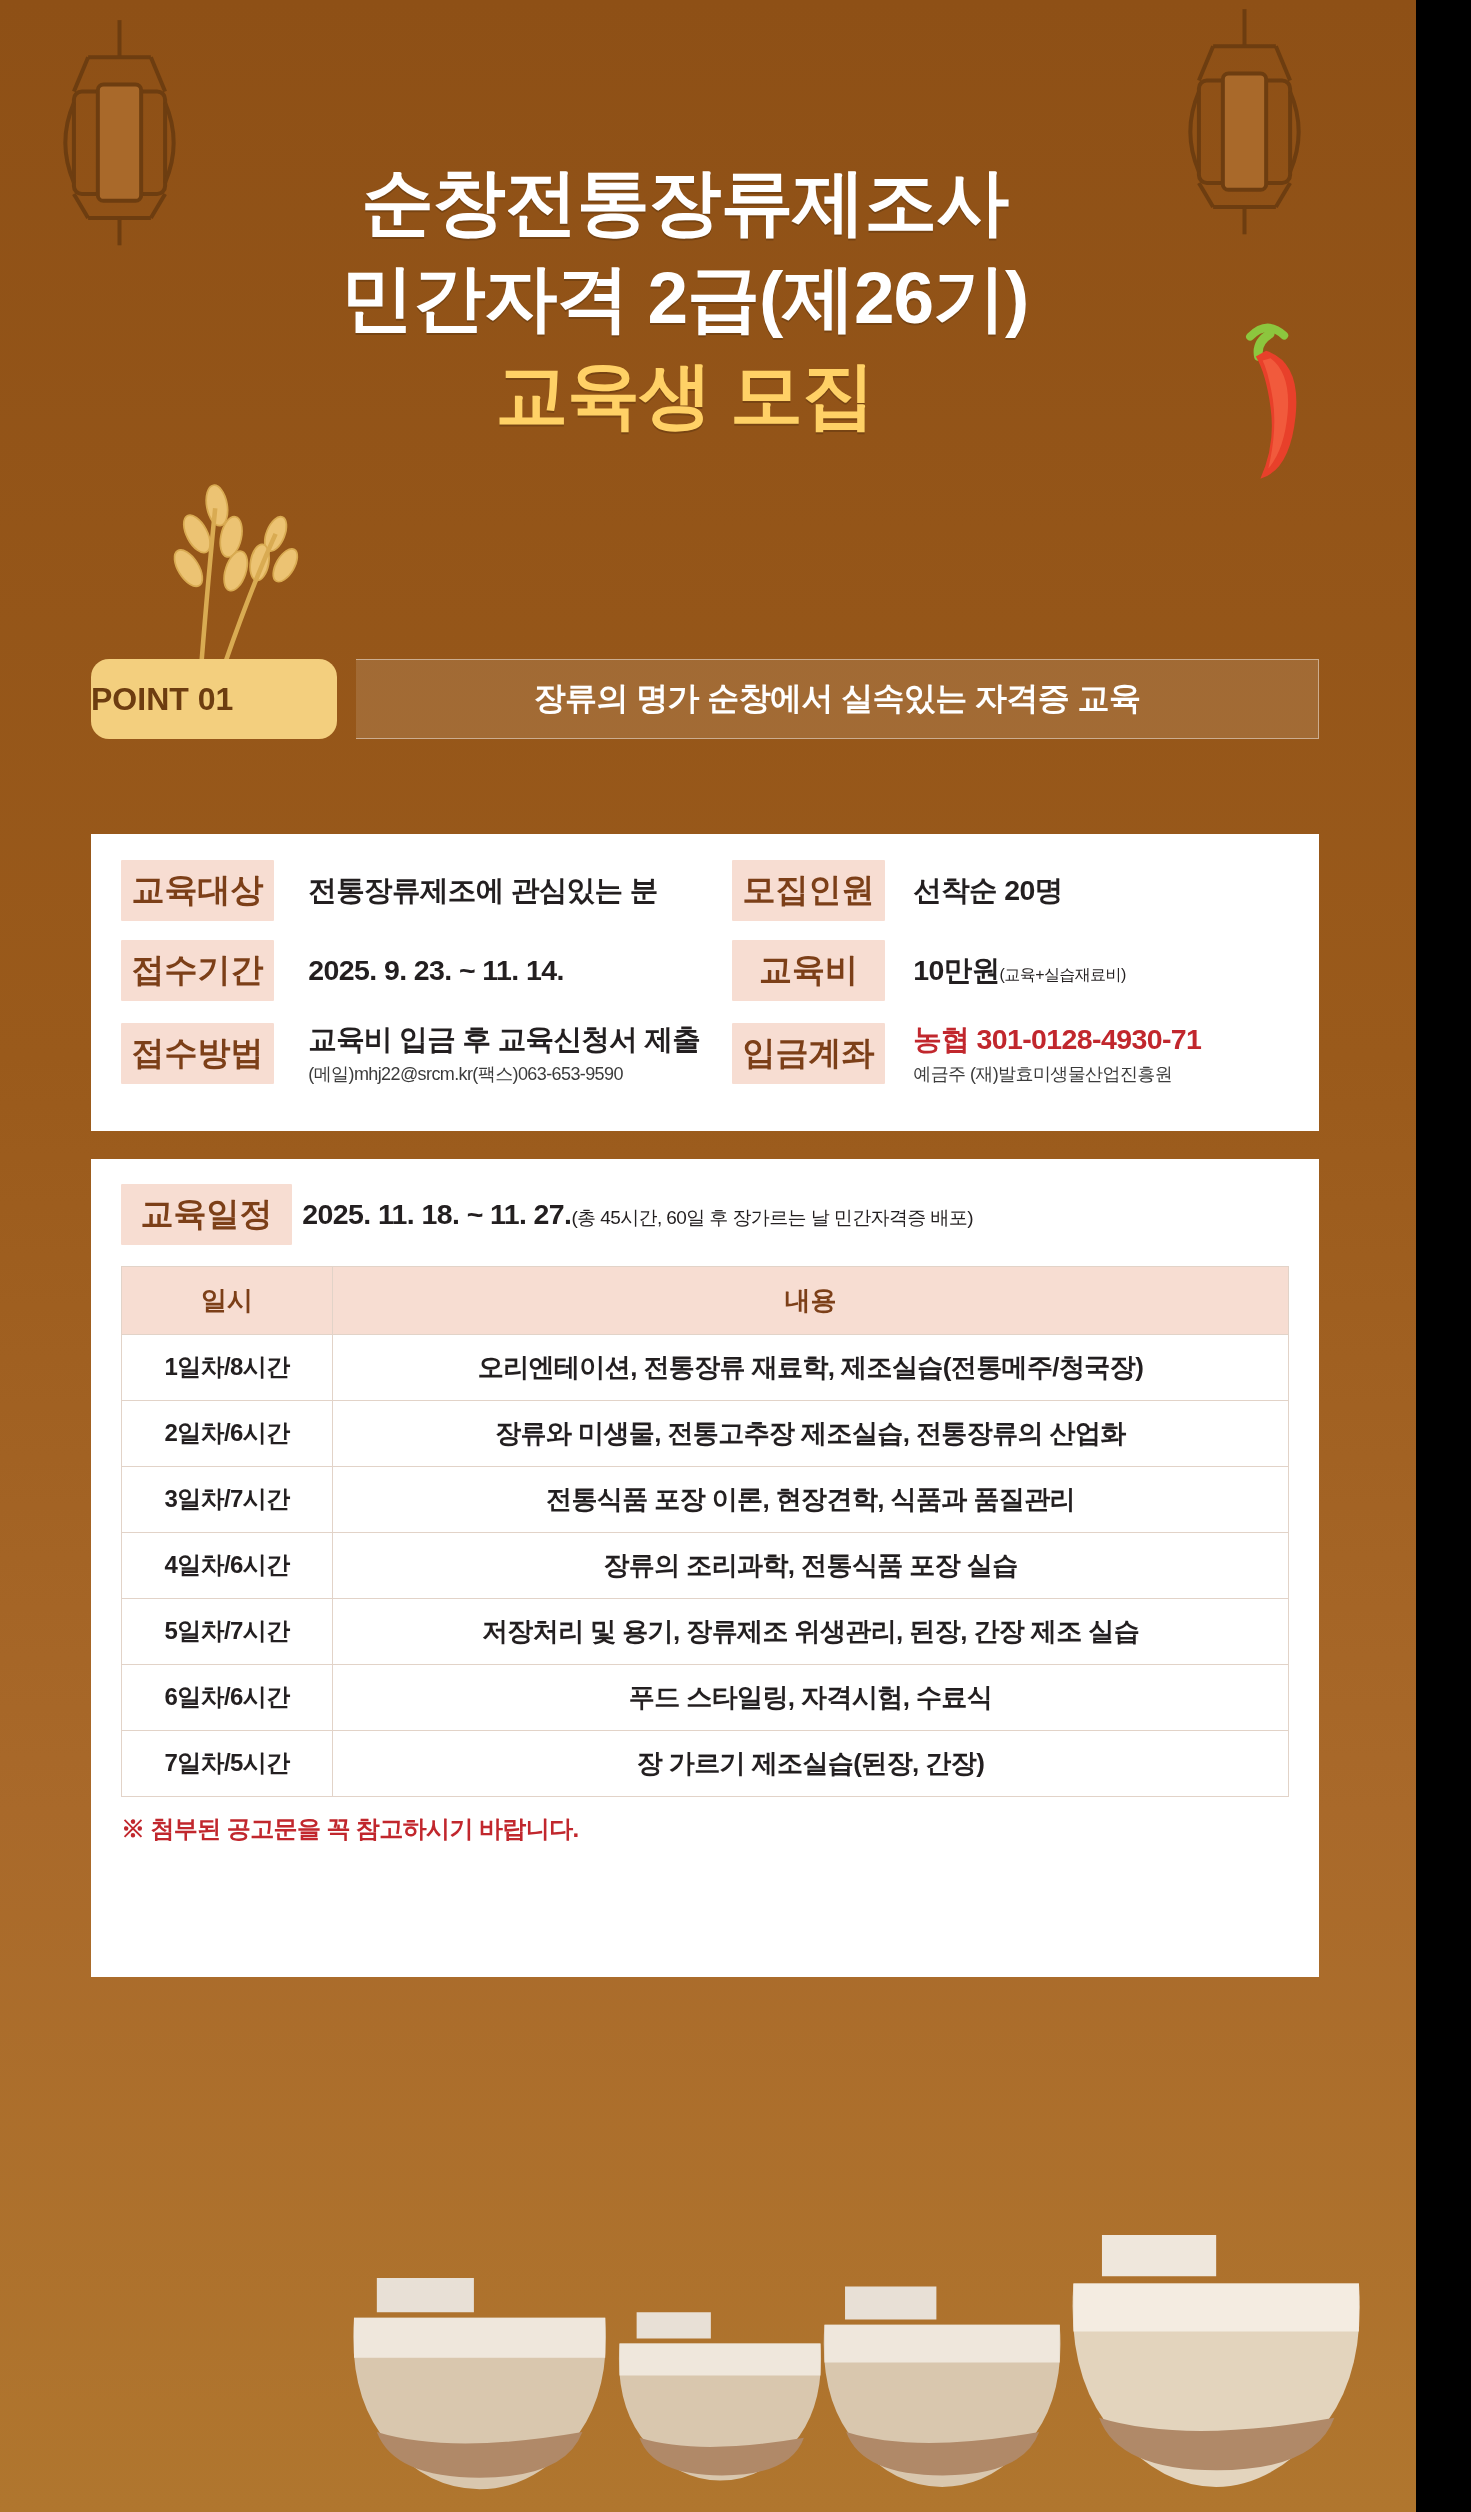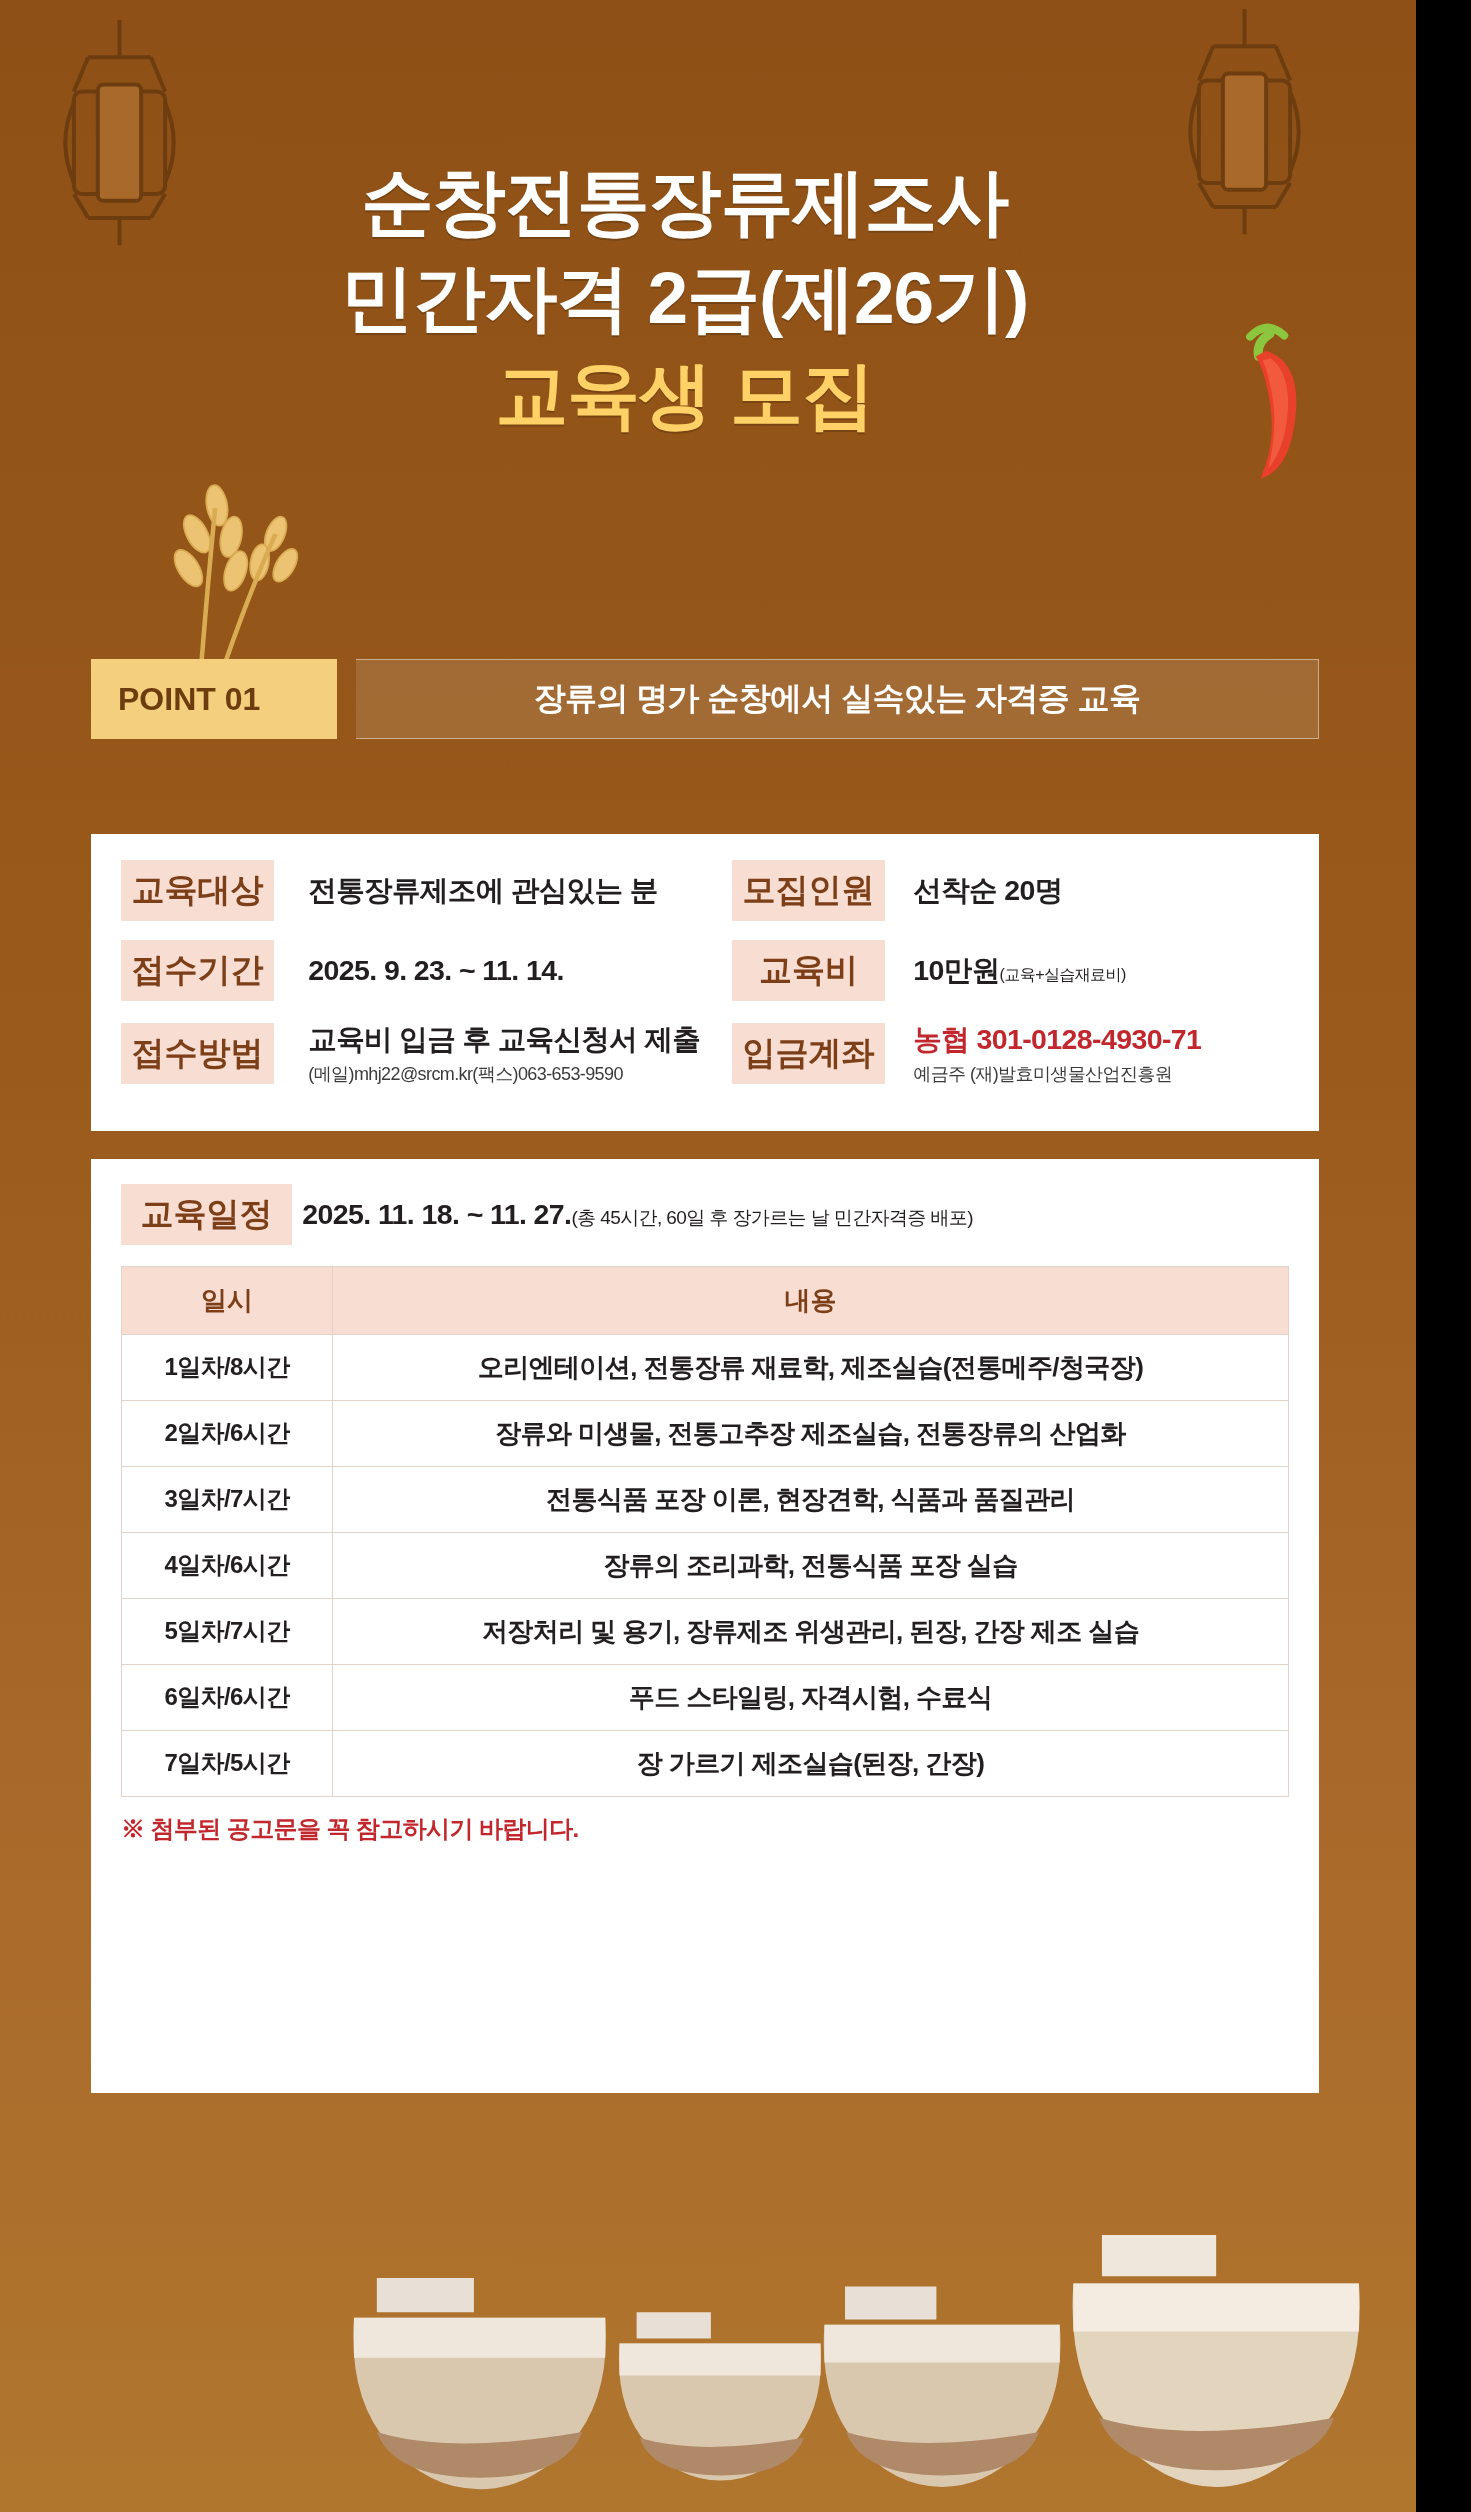--- a/index.html
+++ b/index.html
@@ -61,21 +61,21 @@
     align-items: stretch;
   }
   .point-tag {
     width: 246px;
     background: #f3cf7e;
     color: #6d3d10;
     font-size: 32px;
     font-weight: bold;
     display: flex;
     align-items: center;
-    padding-left: 27px;
+    border-radius: 18px;
   }
   .point-text {
     flex: 1;
     background: rgba(255,255,255,0.12);
     border: 1.7px solid rgba(255,255,255,0.45);
     border-left: none;
     color: #ffffff;
     font-size: 32px;
     font-weight: bold;
     display: flex;
@@ -130,21 +130,21 @@
     color: #3b3b3b;
     margin-top: 3.4px;
     letter-spacing: -0.6px;
   }
   .val .red {
     color: #c1272d;
     font-weight: bold;
   }
 
   
-  #schedule-card { top: 1159px; height: 934px; padding: 25px 30px 17px 30px; }
+  #schedule-card { top: 1159px; height: 818px; padding: 25px 30px 17px 30px; }
 
   .sched-head {
     display: flex;
     align-items: center;
     margin-bottom: 20.6px;
   }
   .sched-head .lbl { width: 171px; }
   .sched-head .val { font-size: 28.5px; }
   .sched-head .val .small { font-size: 19px; }
 

